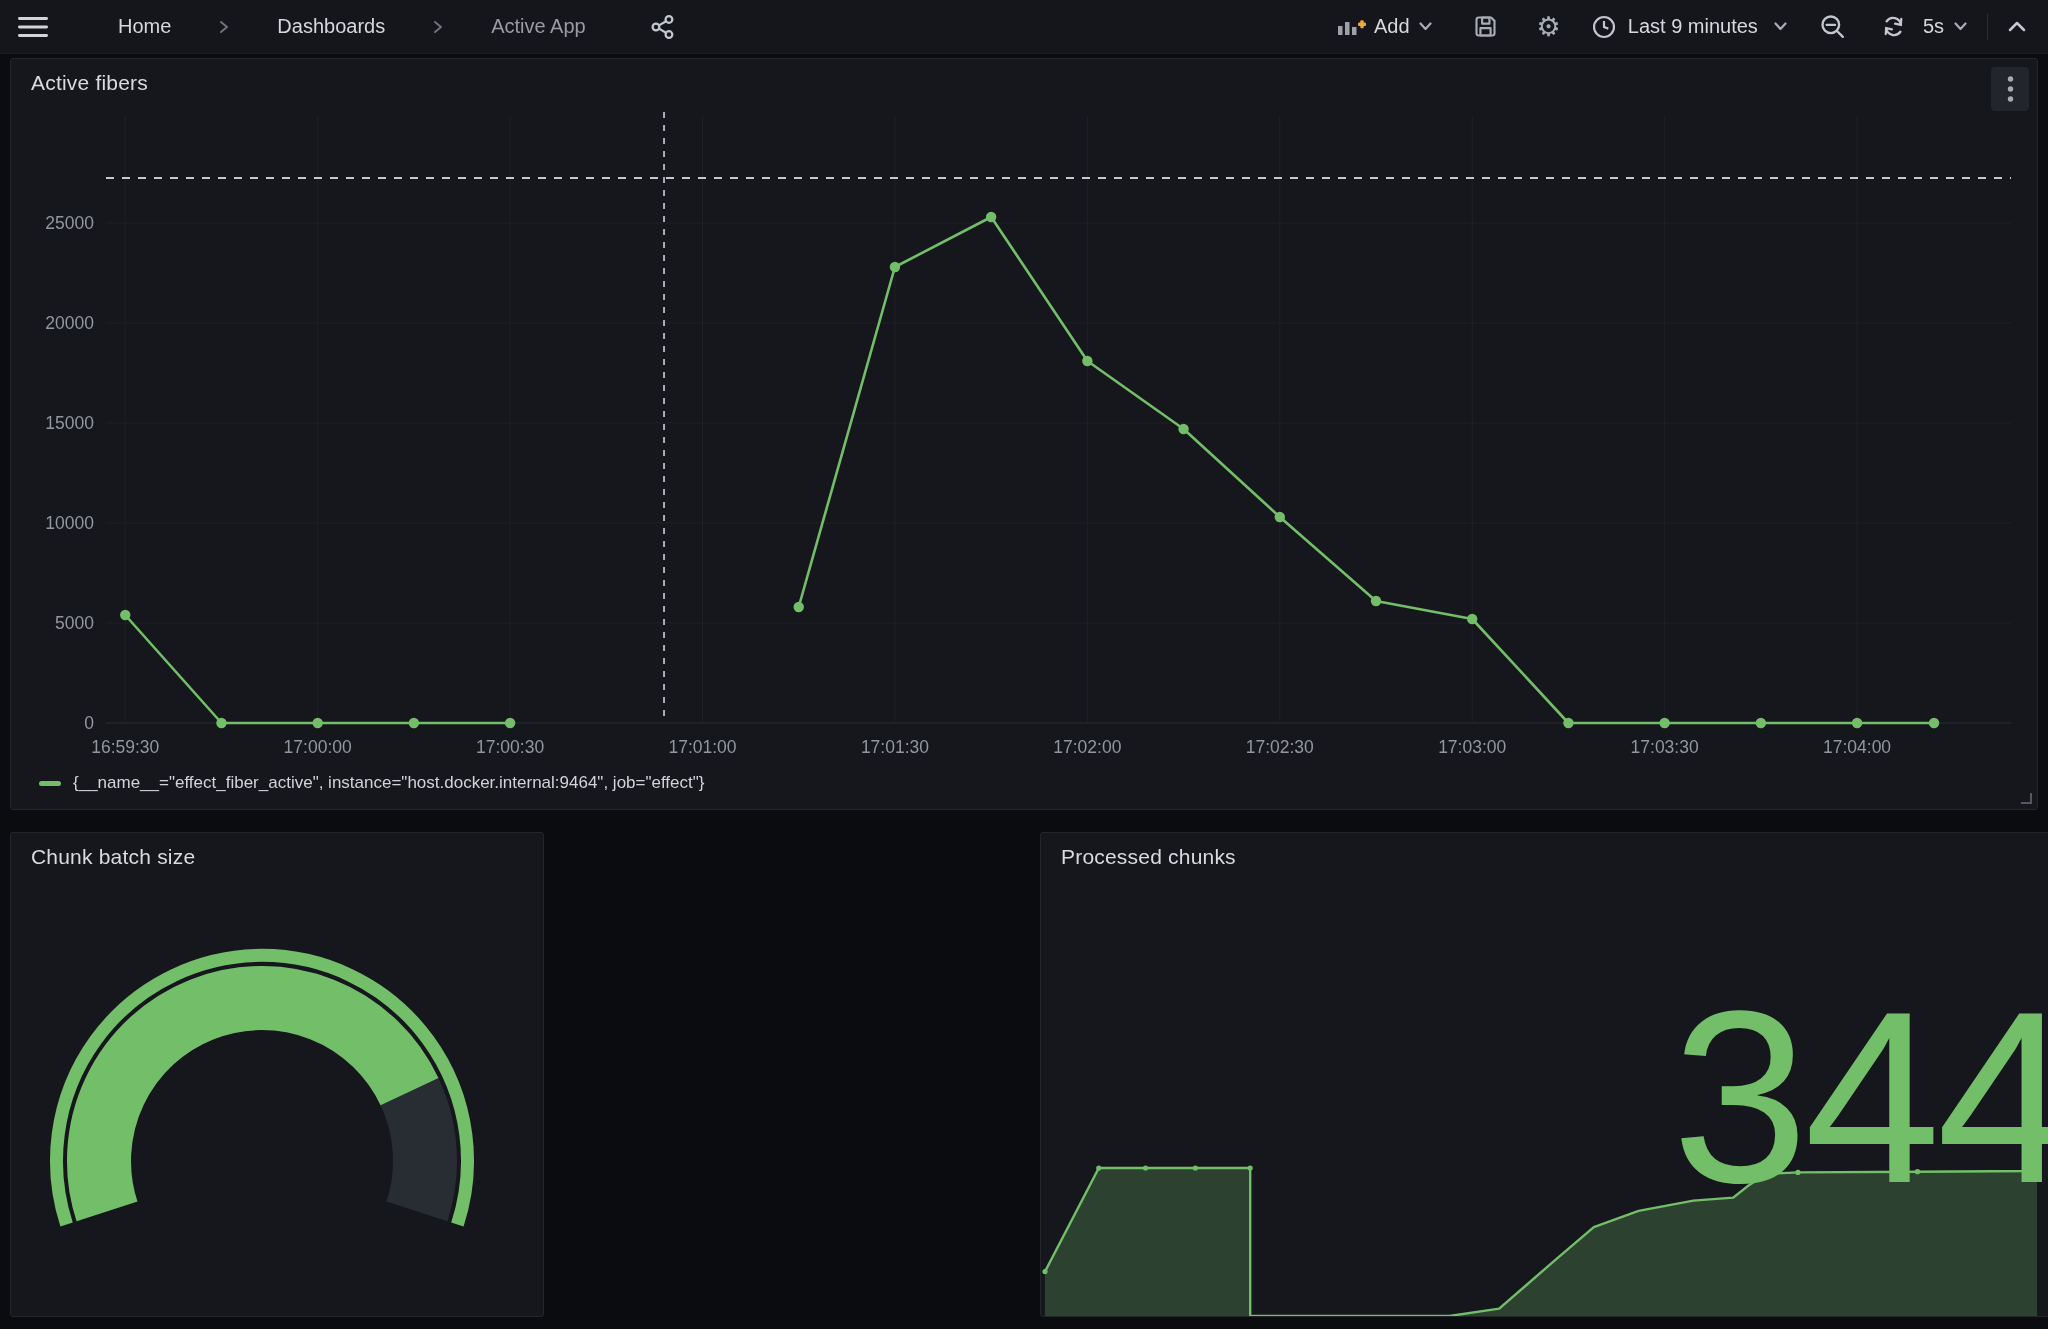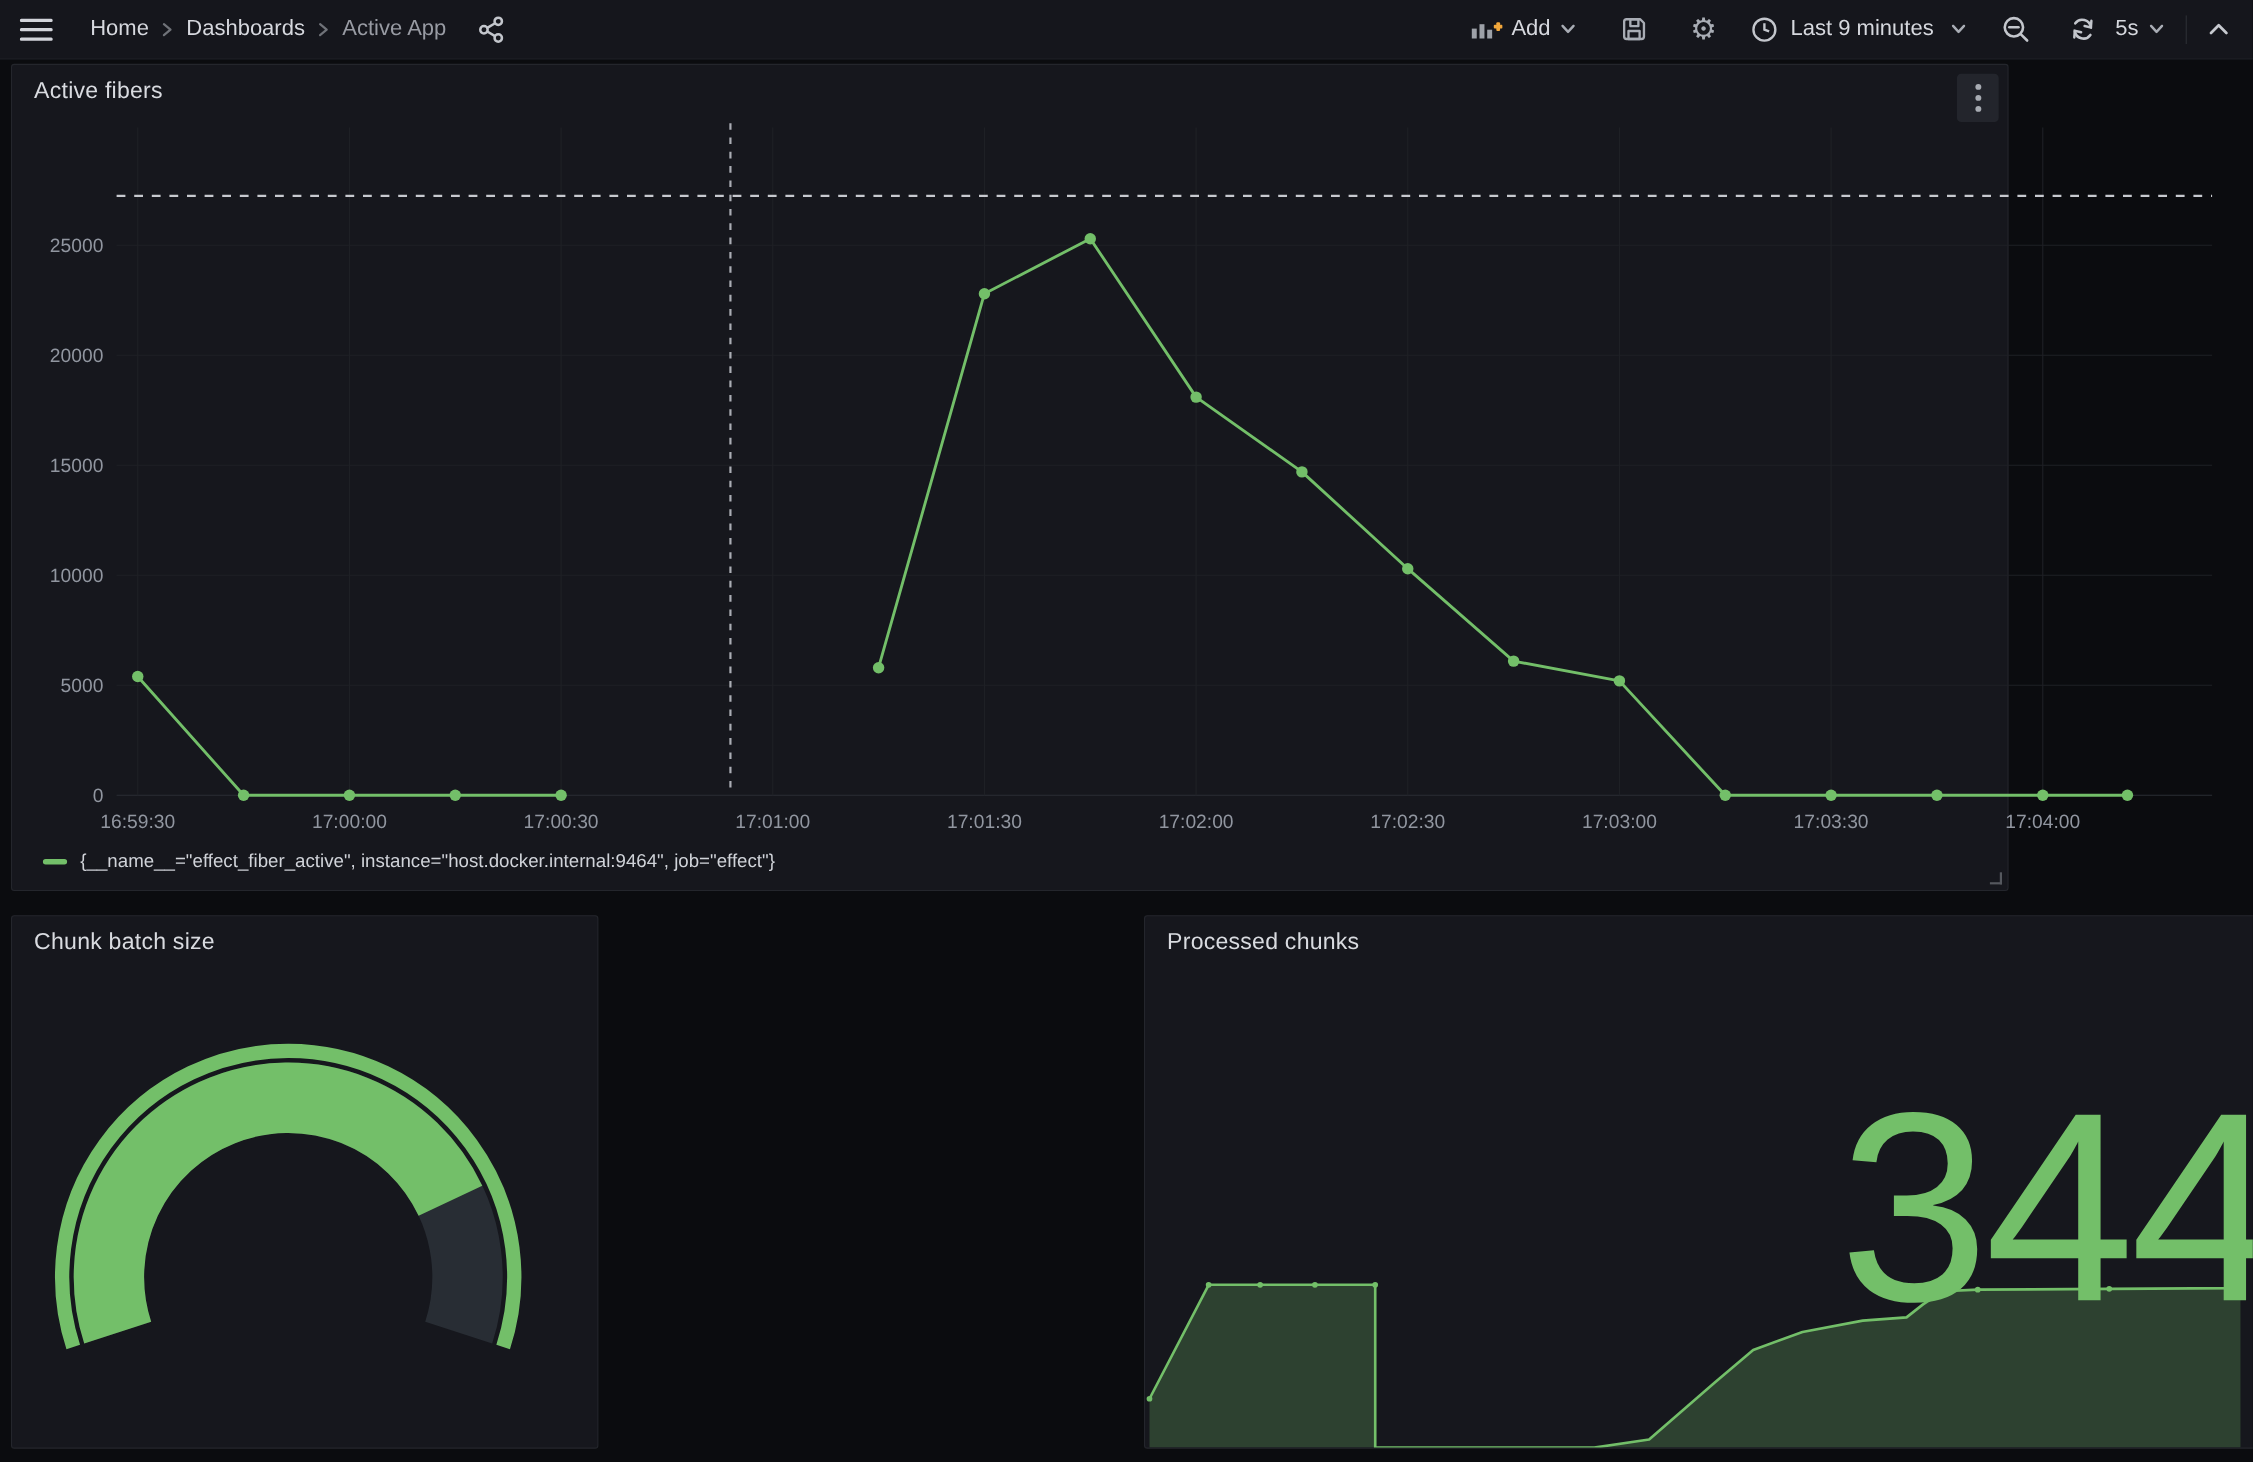--- a/index.html
+++ b/index.html
@@ -4,37 +4,37 @@
 <style>
   * { margin:0; padding:0; box-sizing:border-box; }
   html,body { width:2048px; height:1329px; background:#0b0c0f; overflow:hidden;
               font-family:"Liberation Sans", sans-serif; }
   #app { position:relative; width:2048px; height:1329px; background:#0b0c0f; }
 
   
   .navbar { position:absolute; left:0; top:0; width:2048px; height:54px;
             background:#15161c; border-bottom:1px solid #1d1e24;
             display:flex; align-items:center; padding:0 18px 0 14px; }
-  .nav-left { display:flex; align-items:center; }
+  .nav-left { display:flex; align-items:center;gap:36px; }
   .icon-btn { display:flex; align-items:center; justify-content:center;
               background:none; border:none; cursor:pointer; padding:4px; }
   .crumb { font-size:20px; color:#d6d8de; cursor:pointer; }
   .crumb.current { color:#989ba3; }
   .crumb-sep { color:#6f7278; margin:0 12px; display:flex; align-items:center; }
   .nav-right { margin-left:auto; display:flex; align-items:center; }
   .nav-text { font-size:20px; color:#d6d8de; }
   .navgroup { display:flex; align-items:center; cursor:pointer; }
   .nav-divider { width:1px; height:26px; background:#2c2e35; }
 
   
   .panel { position:absolute; background:#16171d; border:1px solid #24262c;
            border-radius:3px; }
   .panel-title { position:absolute; left:20px; top:12px; font-size:21px;
                  font-weight:500; color:#d9dbe0; letter-spacing:.2px; }
-  #p-ts   { left:10px;  top:58px;  width:1816px; height:752px; }
+  #p-ts   { left:10px;  top:58px;  width:2028px; height:752px; }
   #p-g1   { left:10px;  top:832px; width:534px;  height:485px; }
   #p-g2   { left:523px; top:832px; width:507px;  height:485px; }
   #p-stat { left:1040px;top:832px; width:1162px;  height:485px; }
 
   .kebab-btn { position:absolute; right:8px; top:8px; width:38px; height:44px;
                background:#23252c; border:none; border-radius:4px; cursor:pointer;
                display:flex; align-items:center; justify-content:center; }
 
   .legend-row { position:absolute; left:28px; top:714px; display:flex;
                 align-items:center; cursor:pointer; }

